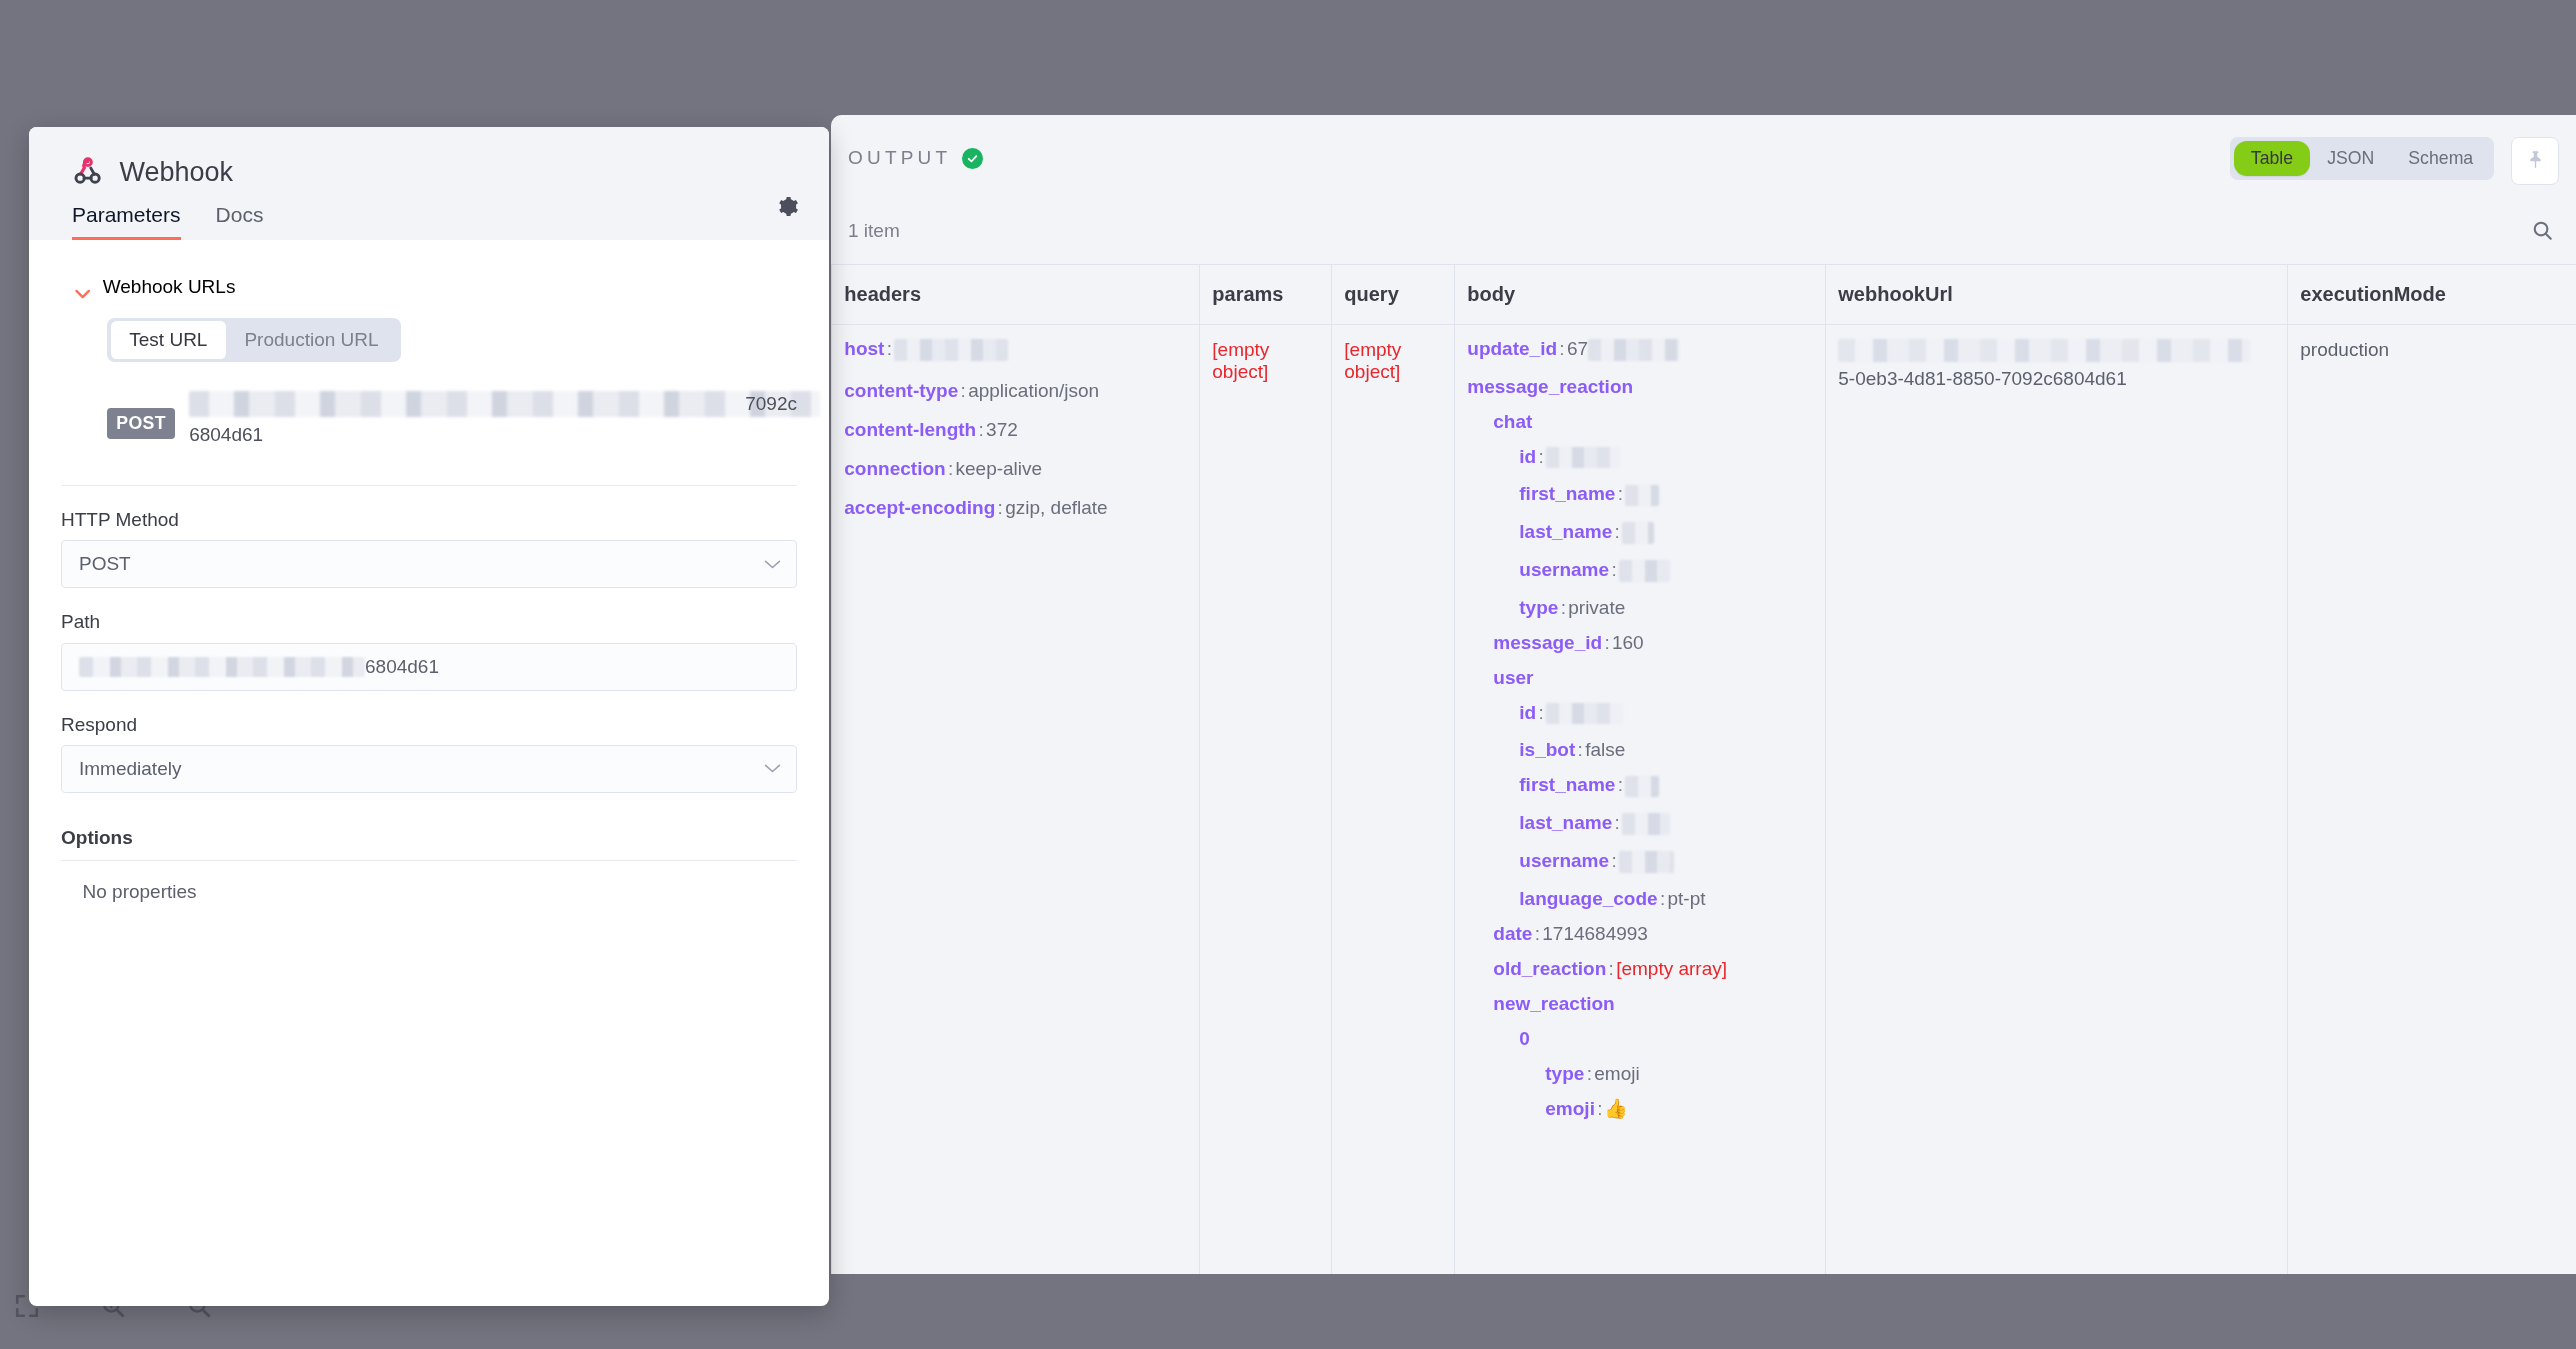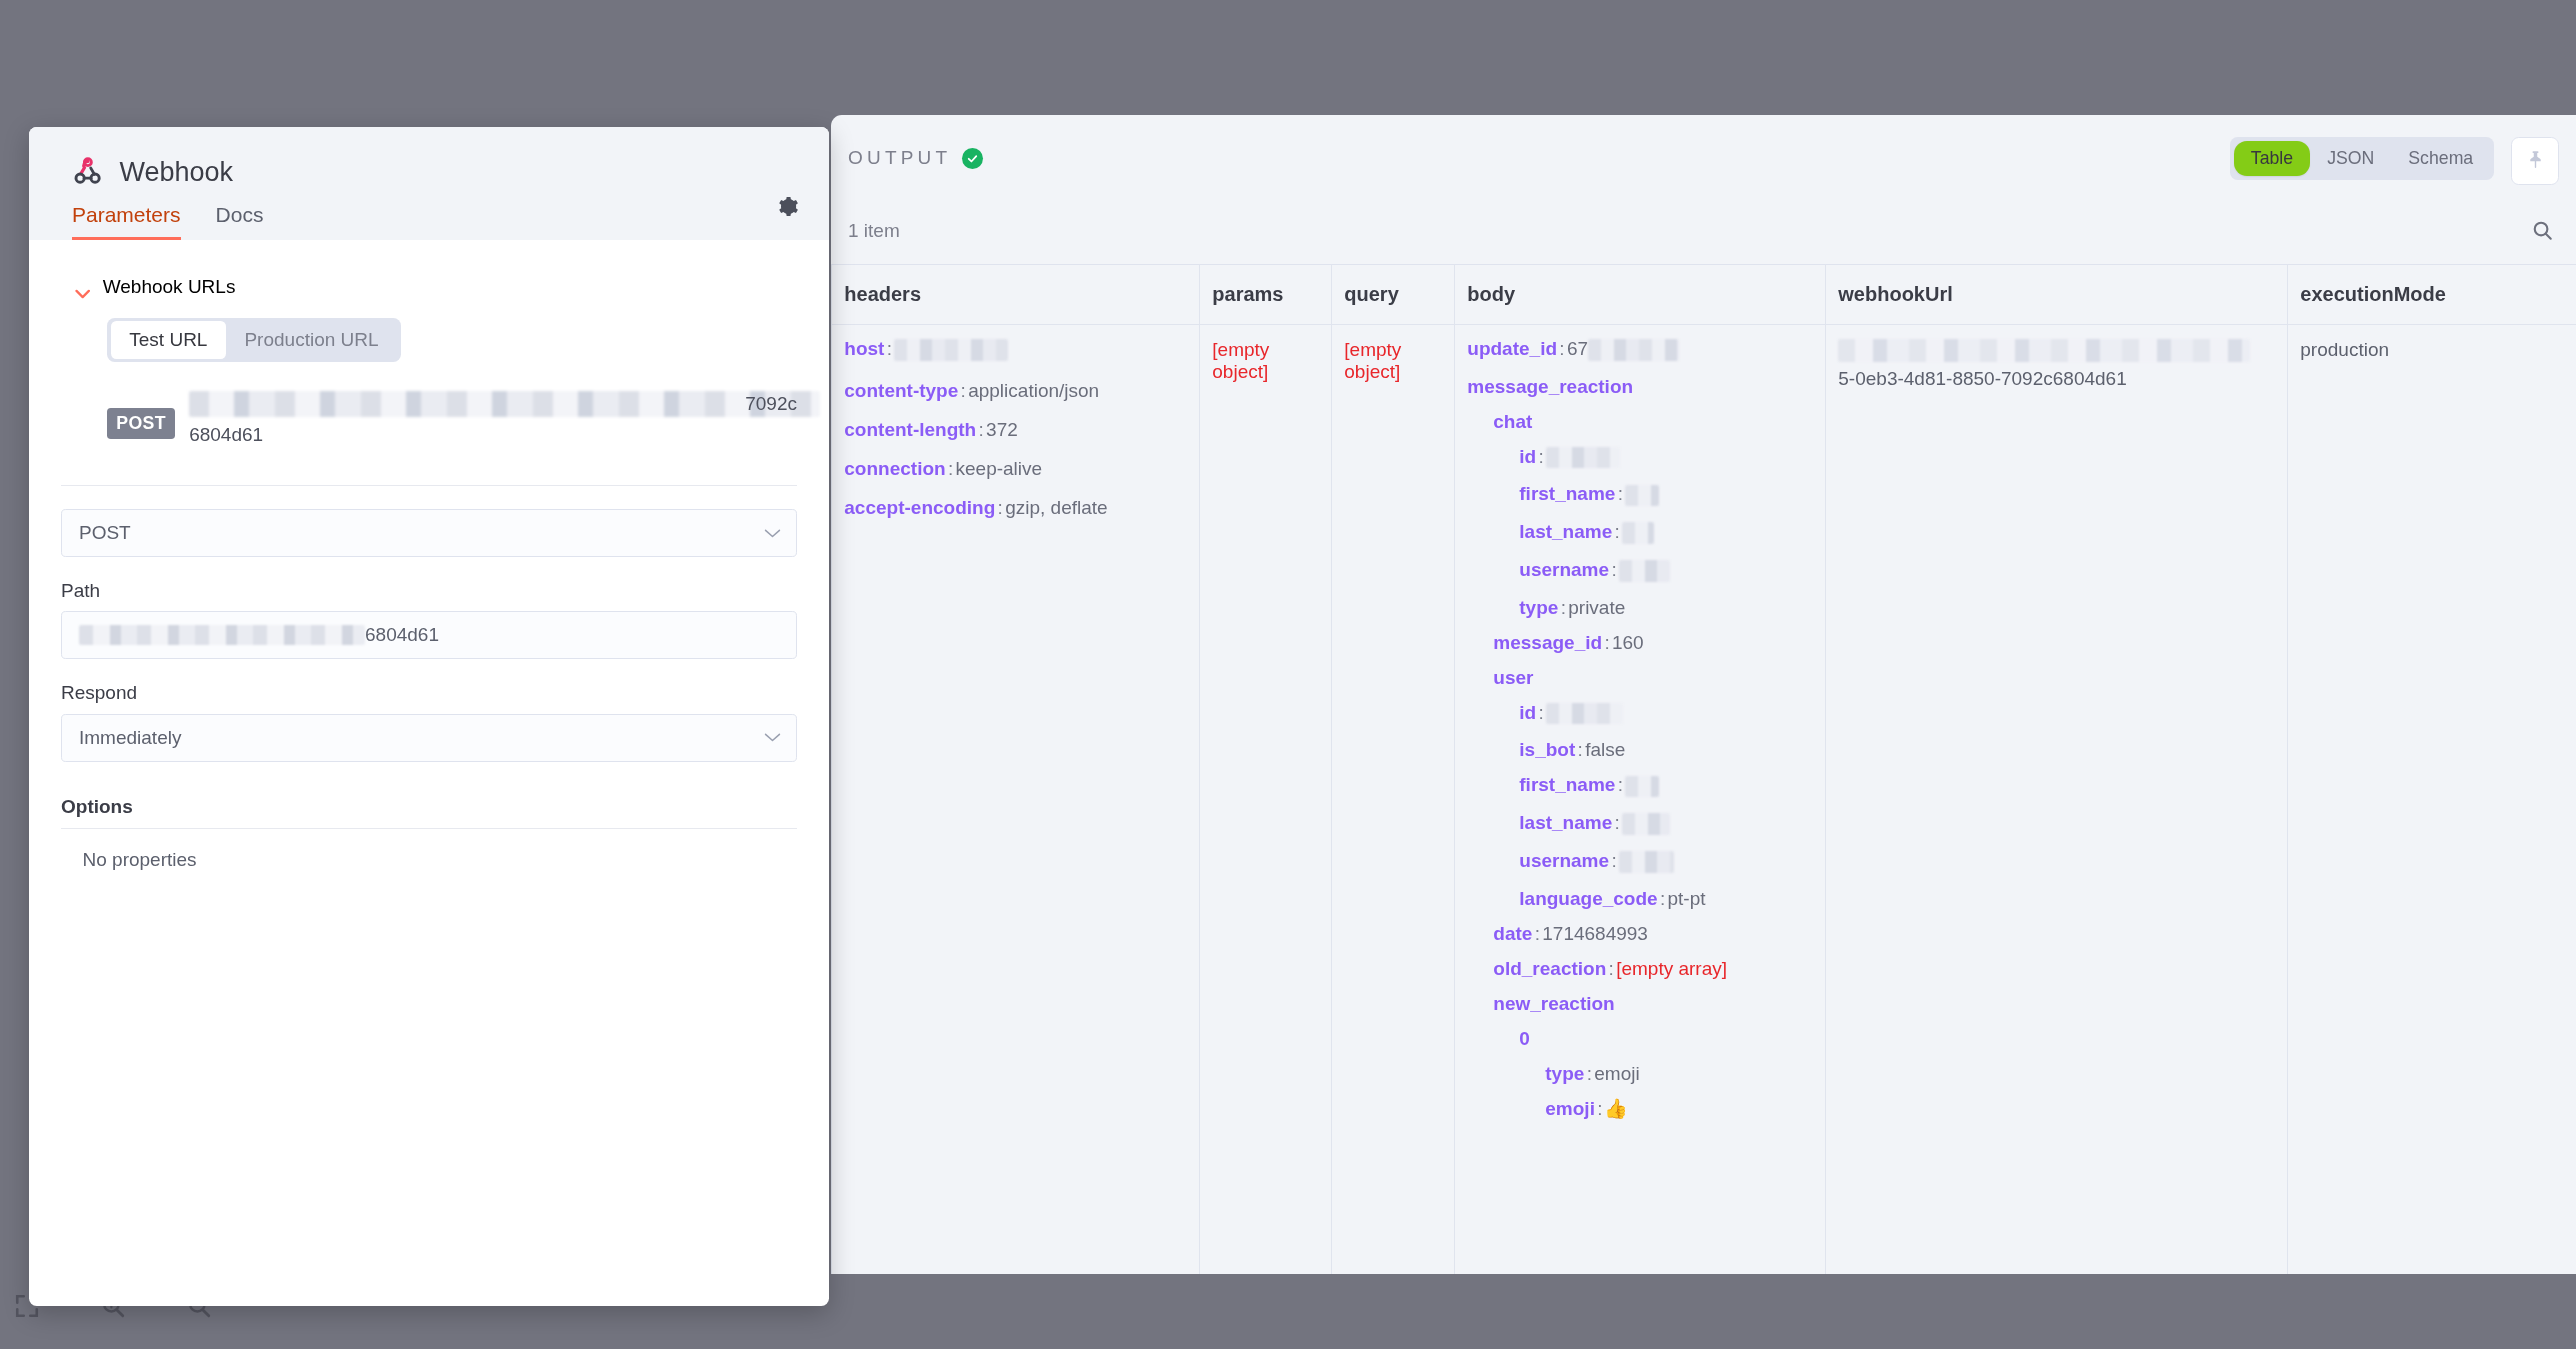--- a/index.html
+++ b/index.html
@@ -166,21 +166,21 @@
   .np-title .ttxt { font-size: 27px; color: #3b3d47; }
 
   .np-tabs {
     position: absolute; left: 43px; bottom: 0;
     display: flex; align-items: flex-end; gap: 35px;
   }
   .np-tab {
     font-size: 21px; color: #5c606d; padding-bottom: 10px; cursor: pointer;
     border-bottom: 3.1px solid transparent;
   }
-  .np-tab.active { color: #c2410c; border-bottom-color: #ff6d5a; font-weight: 400; }
+  .np-tab.active { color: #0f172a; border-bottom-color: #ff6d5a; font-weight: 400; }
 
   .gear-btn {
     position: absolute; right: 24.6px; bottom: 15.4px;
     width: 34px; height: 34px; display: flex; align-items: center; justify-content: center;
     cursor: pointer;
   }
   .gear-btn svg { width: 23px; height: 23px; fill: #4c4f5b; }
 
   .np-body { padding: 21.5px 32px 0 32px; position: relative; }
 
@@ -434,20 +434,21 @@
           <span class="blurline2"></span>
           <span class="urlinline">7092c</span>
           <span class="urlnext">6804d61</span>
         </span>
       </div>
 
       <div class="hr"></div>
 
       
       <div class="field">
+        <div class="flabel">HTTP Method</div>
         <div class="ctl">
           <span>POST</span>
           <svg class="chev-d" viewBox="0 0 22 14">
               <path d="M2 3 11 11 20 3" stroke-linecap="round" stroke-linejoin="round"></path>
             </svg>
         </div>
       </div>
 
       
       <div class="field">

